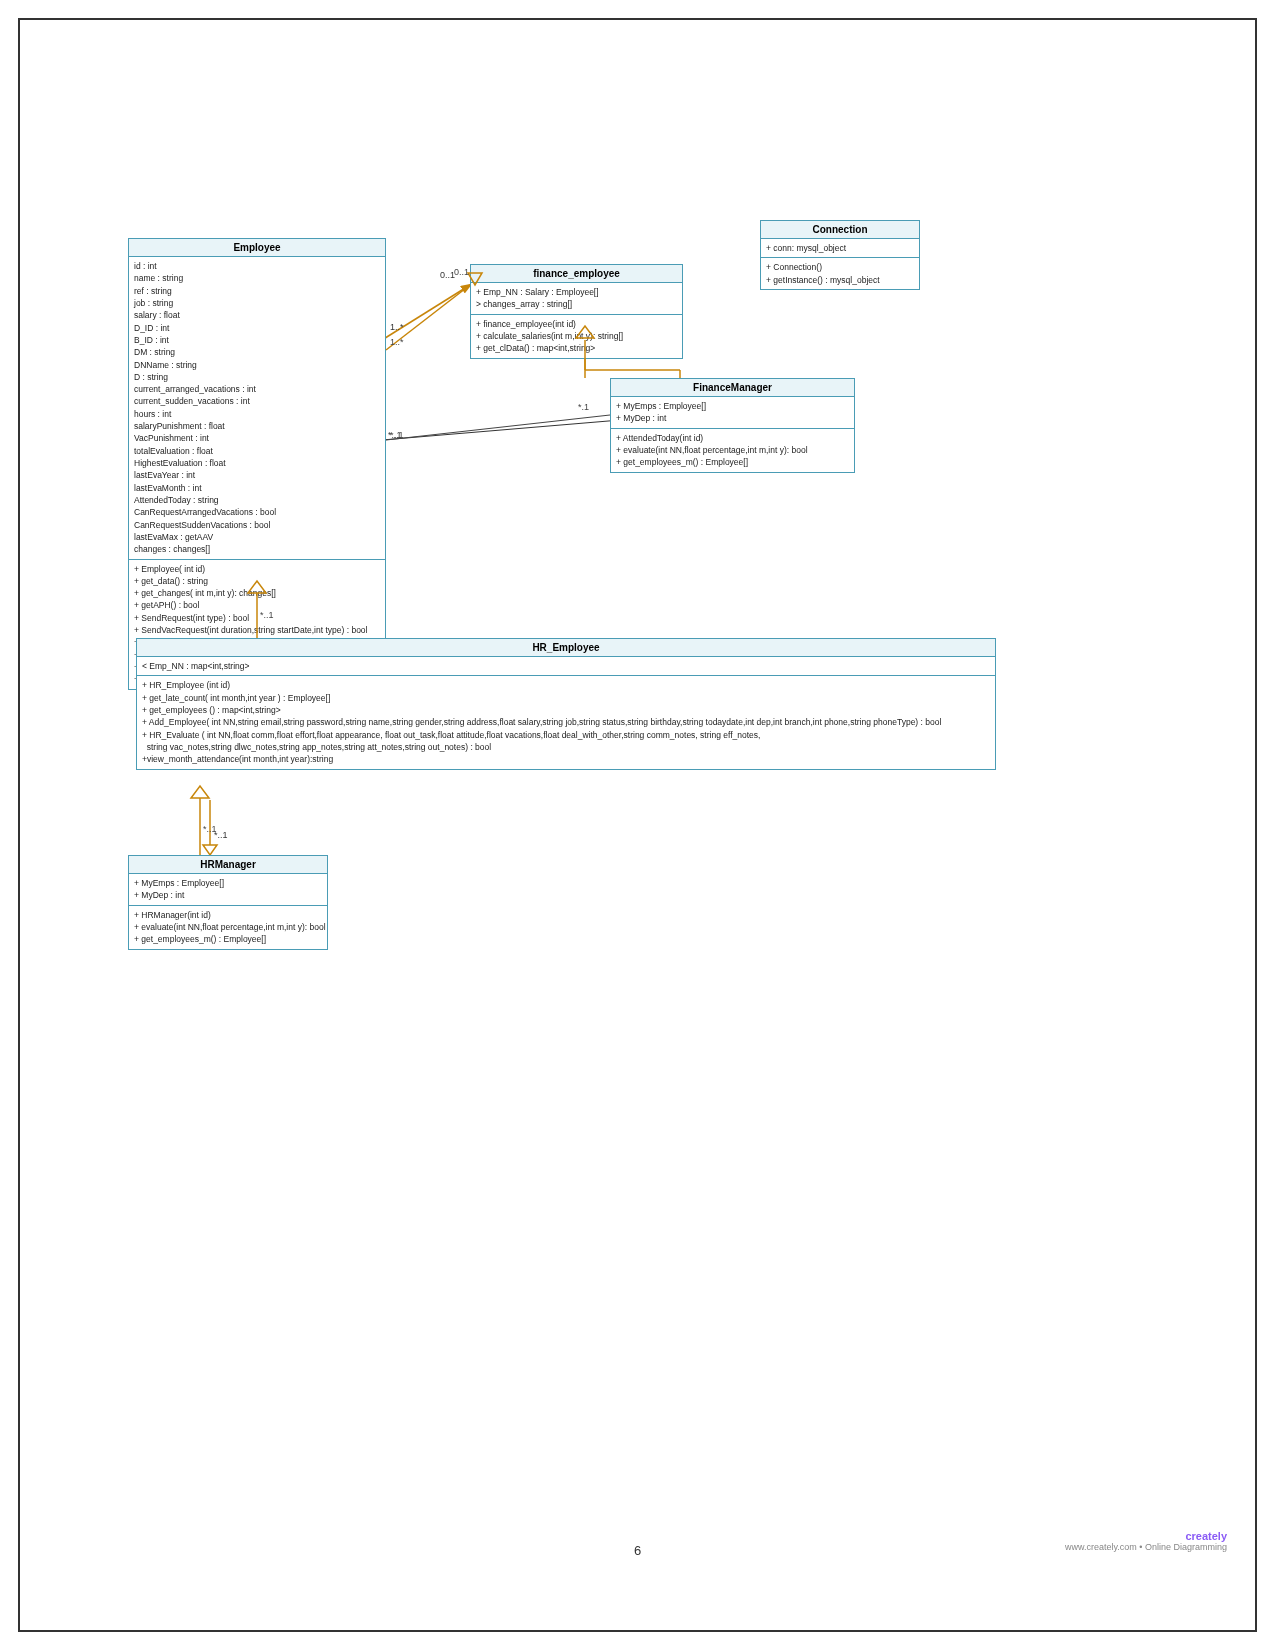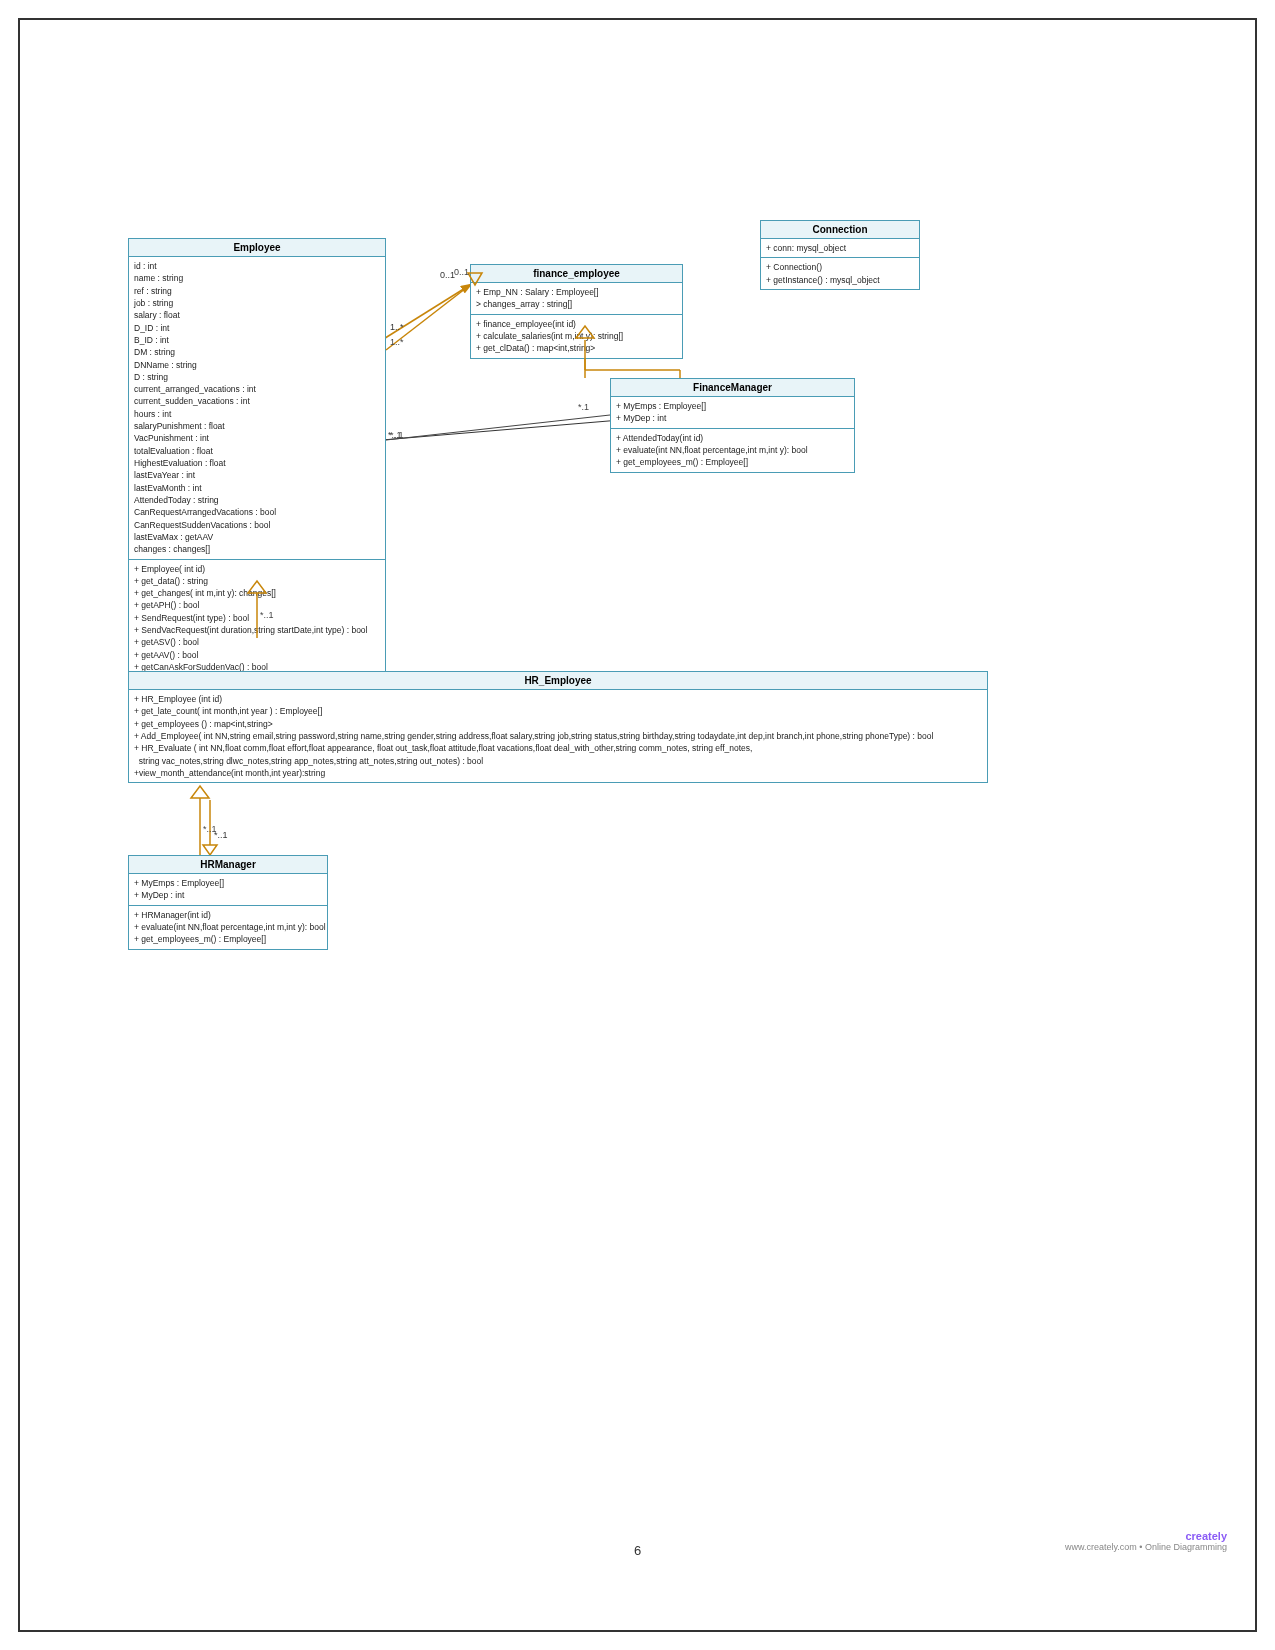--- a/index.html
+++ b/index.html
@@ -198,22 +198,25 @@
         <span class="field-line">+ MyEmps : Employee[]</span>
         <span class="field-line">+ MyDep : int</span>
       </div>
       <div class="class-section">
         <span class="field-line">+ AttendedToday(int id)</span>
         <span class="field-line">+ evaluate(int NN,float percentage,int m,int y): bool</span>
         <span class="field-line">+ get_employees_m() : Employee[]</span>
       </div>
     </div>
 
-    <div class="uml-class" style="left:108px; top:618px; width:860px;margin-top:33px;">
+    <div class="uml-class" style="left:116px; top:618px; width:860px;">
       <div class="class-title">HR_Employee</div>
+      <div class="class-section">
+        <span class="field-line">&lt; Emp_NN : map&lt;int,string&gt;</span>
+      </div>
       <div class="class-section">
         <span class="field-line">+ HR_Employee (int id)</span>
         <span class="field-line">+ get_late_count( int month,int year ) : Employee[]</span>
         <span class="field-line">+ get_employees () : map&lt;int,string&gt;</span>
         <span class="field-line">+ Add_Employee( int NN,string email,string password,string name,string gender,string address,float salary,string job,string status,string birthday,string todaydate,int dep,int branch,int phone,string phoneType) : bool</span>
         <span class="field-line">+ HR_Evaluate ( int NN,float comm,float effort,float appearance, float out_task,float attitude,float vacations,float deal_with_other,string comm_notes, string eff_notes,</span>
         <span class="field-line">&nbsp;&nbsp;string vac_notes,string dlwc_notes,string app_notes,string att_notes,string out_notes) : bool</span>
         <span class="field-line">+view_month_attendance(int month,int year):string</span>
       </div>
     </div>

